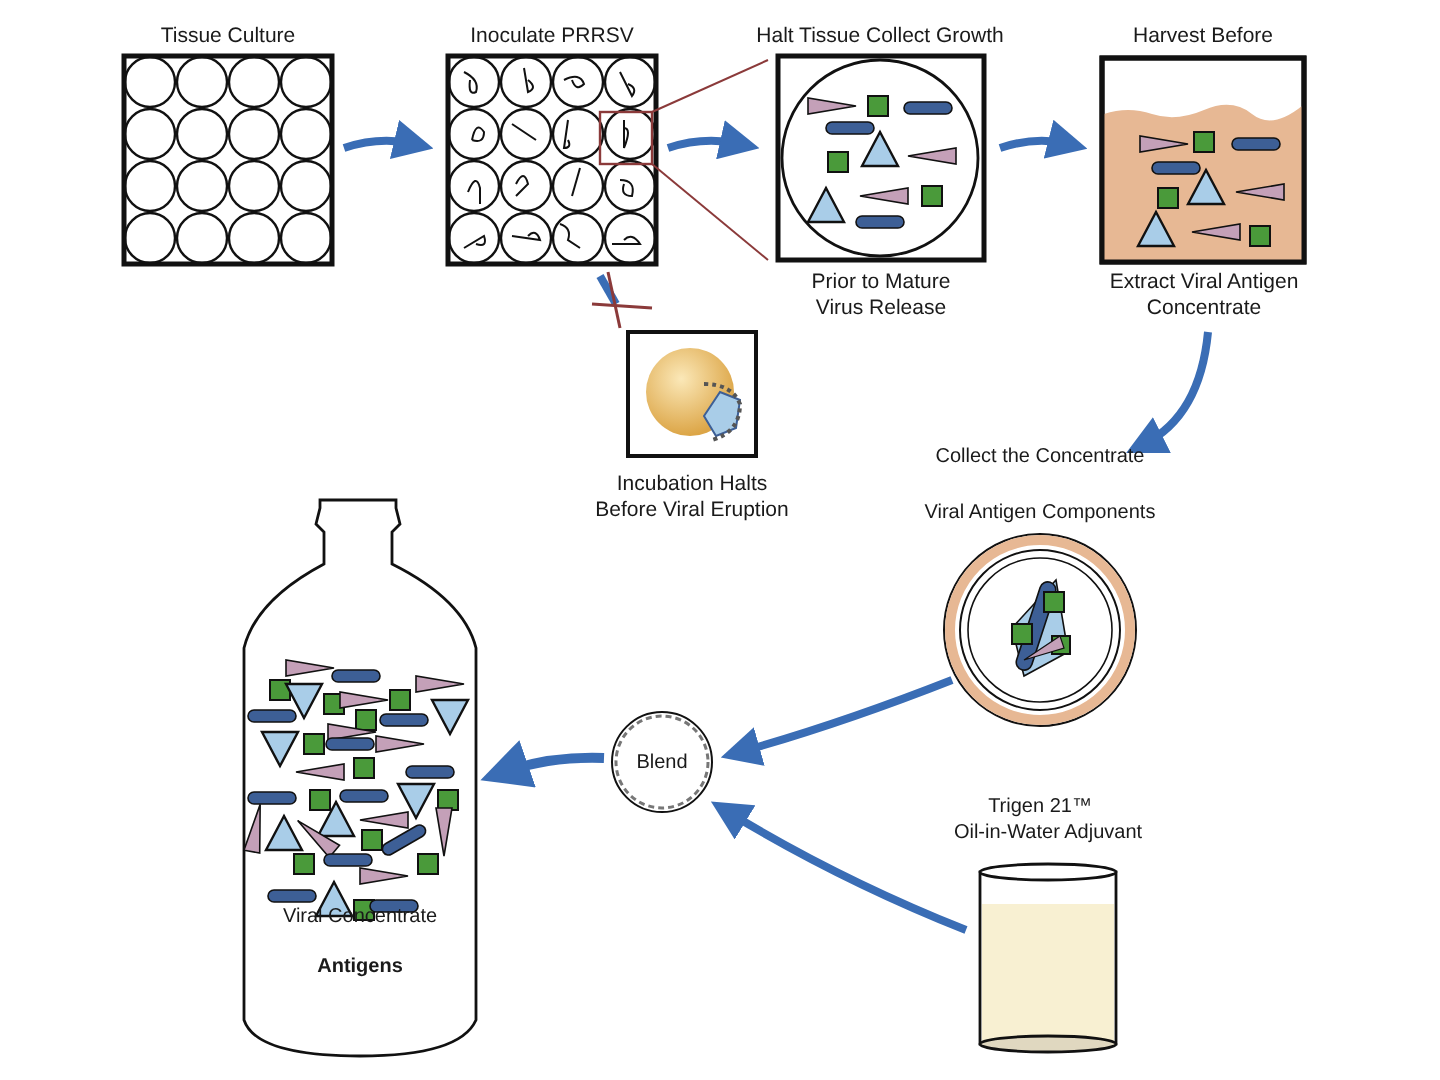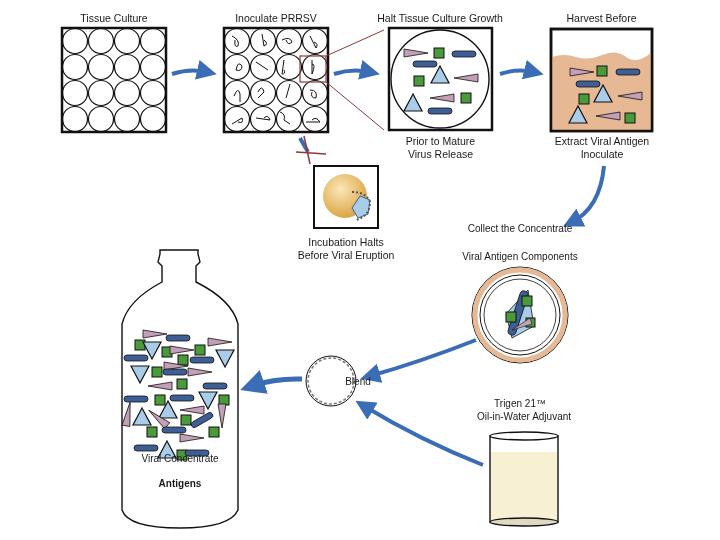--- a/index.html
+++ b/index.html
@@ -209,27 +209,27 @@
     <use href="#wedge" transform="translate(192,438) rotate(180)"></use>
     <use href="#bar" transform="translate(146,448)"></use>
     <use href="#tri" transform="translate(167,450)"></use>
     <use href="#sq" transform="translate(182,455)"></use>
     <use href="#bar" transform="translate(197,453)"></use>
   </g>
 </svg>
 
 <div class="lbl" style="left:62px;top:12px;width:104px;">Tissue Culture</div>
 <div class="lbl" style="left:224px;top:12px;width:104px;">Inoculate PRRSV</div>
-<div class="lbl" style="left:370px;top:12px;width:140px;">Halt Tissue Culture Growth</div>
+<div class="lbl" style="left:370px;top:12px;width:140px;">Halt Tissue Collect Growth</div>
 <div class="lbl" style="left:389px;top:135px;width:103px;">Prior to Mature</div>
 <div class="lbl" style="left:389px;top:148px;width:103px;">Virus Release</div>
 <div class="lbl" style="left:551px;top:12px;width:101px;">Harvest Before</div>
 <div class="lbl" style="left:540px;top:135px;width:124px;">Extract Viral Antigen</div>
-<div class="lbl" style="left:540px;top:148px;width:124px;">Inoculate</div>
+<div class="lbl" style="left:540px;top:148px;width:124px;">Concentrate</div>
 <div class="lbl" style="left:296px;top:236px;width:100px;">Incubation Halts</div>
 <div class="lbl" style="left:290px;top:249px;width:112px;">Before Viral Eruption</div>
 <div class="lbl" style="left:450px;top:222px;width:140px;font-size:10px;">Collect the Concentrate</div>
 <div class="lbl" style="left:450px;top:250px;width:140px;font-size:10px;">Viral Antigen Components</div>
-<div class="lbl" style="left:306px;top:375px;width:50px;font-size:10px;margin-left:27px;">Blend</div>
+<div class="lbl" style="left:306px;top:375px;width:50px;font-size:10px;">Blend</div>
 <div class="lbl" style="left:470px;top:397px;width:100px;font-size:10px;text-align:center;">Trigen 21™</div>
 <div class="lbl" style="left:464px;top:410px;width:120px;font-size:10px;">Oil-in-Water Adjuvant</div>
 <div class="lbl" style="left:122px;top:452px;width:116px;font-weight:normal;font-size:10px;">Viral Concentrate</div>
 <div class="lbl" style="left:122px;top:465px;width:116px;font-weight:bold;font-size:10px;margin-top:12px;">Antigens</div>
 
 </body></html>

